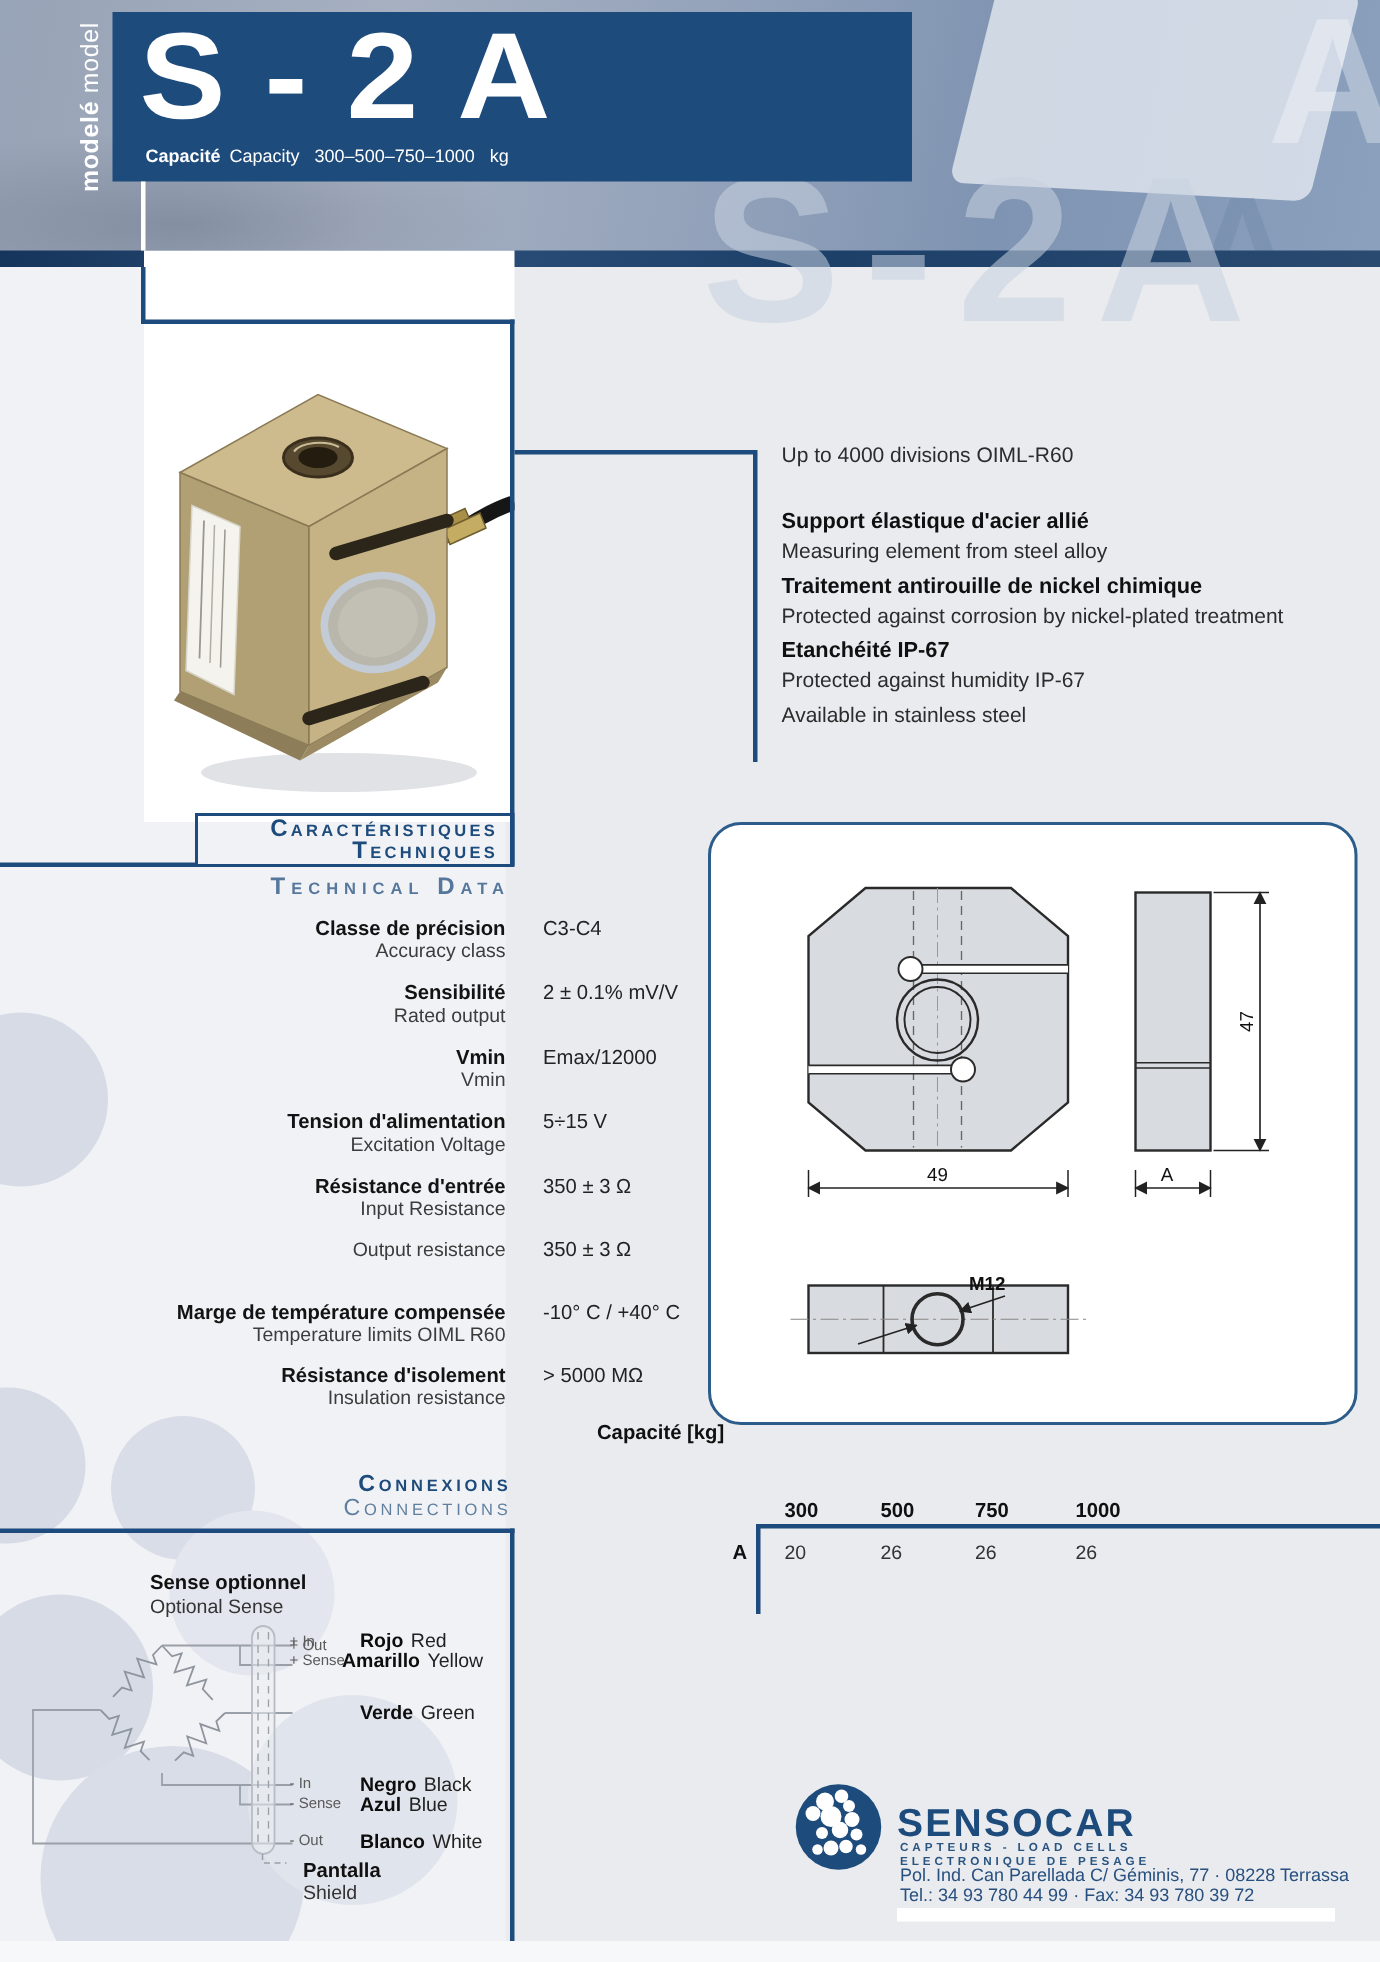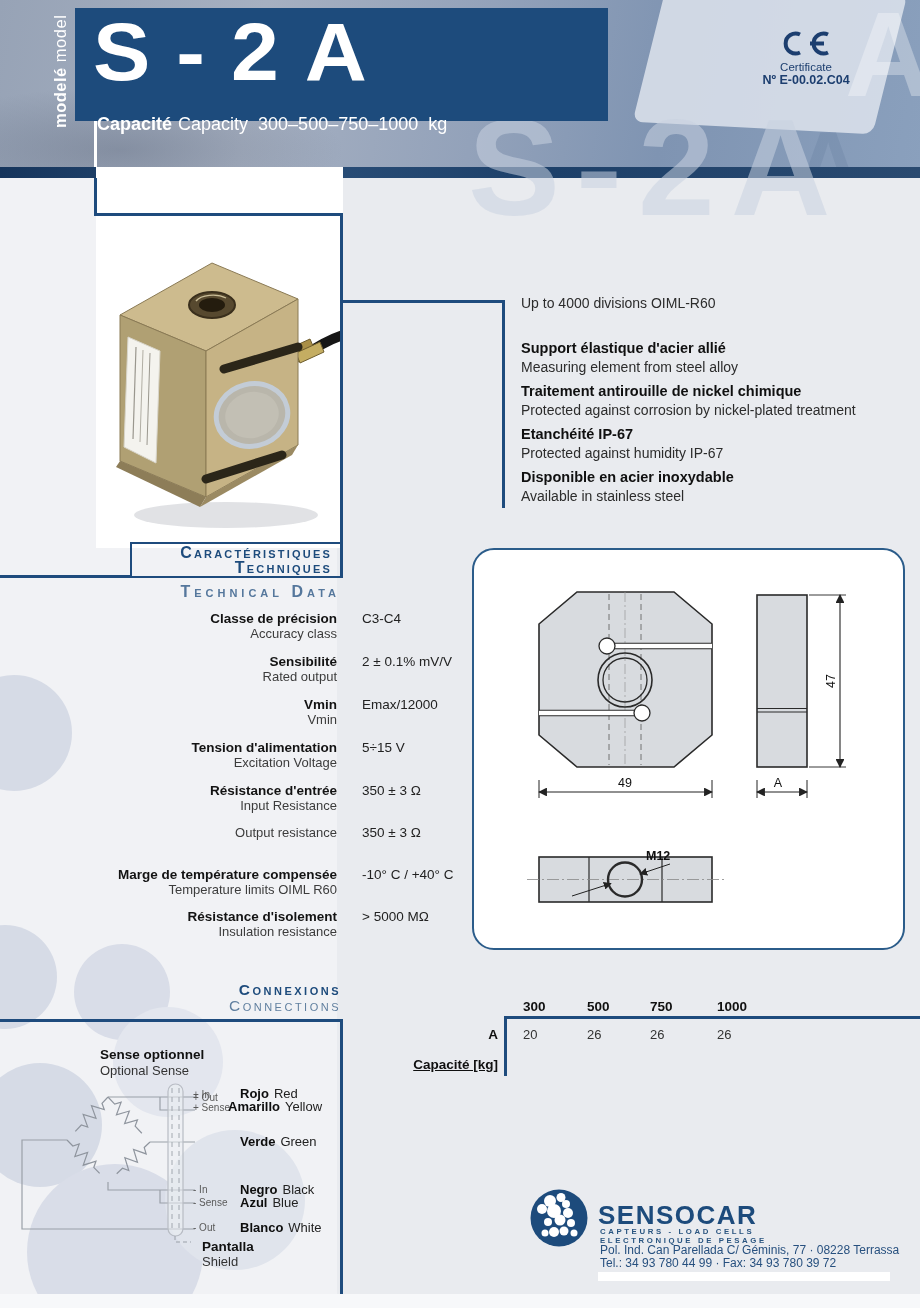--- a/index.html
+++ b/index.html
@@ -16,21 +16,21 @@
   .ghost{font-weight:bold;letter-spacing:6px;line-height:1;}
   .band{left:0;top:167px;width:920px;height:11px;
     background:linear-gradient(90deg,#16355c,#2b4f79 30%,#1d4069 60%,#2a4a70);z-index:4;}
   .watermark{left:468px;top:98px;font-size:138px;font-weight:bold;letter-spacing:16px;
     color:rgba(200,209,224,.55);z-index:5;line-height:1;}
   .model-vert{left:51px;top:0px;height:128px;z-index:7;writing-mode:vertical-rl;
     transform:rotate(180deg);color:#fff;font-size:16.5px;letter-spacing:.5px;}
   .title-box{left:75px;top:8px;width:533px;height:113px;background:#1d4b7c;z-index:7;}
   .model-name{position:absolute;left:18px;top:0px;color:#fff;font-size:86px;font-weight:bold;
     letter-spacing:26px;line-height:1.02;transform:scaleY(.95);}
-  .cap-line{position:absolute;left:22px;top:106px;color:#fff;font-size:18px;white-space:nowrap;}
+  .cap-line{position:absolute;left:22px;top:89px;color:#fff;font-size:12px;white-space:nowrap;}
   .cap-line b{margin-right:6px;}
   .cap-line .sp{margin-right:10px;}
   .ce-block{left:726px;top:30px;width:160px;text-align:center;z-index:7;color:#1c3e6f;}
   .cert1{font-size:11.5px;margin-top:4px;}
   .cert2{font-size:12.5px;font-weight:600;}
   
   .right-bg{left:337px;top:178px;width:583px;height:1117px;background:#e9ebef;z-index:1;}
   .circle{border-radius:50%;z-index:2;}
   .stem-white{left:94px;top:121px;width:3px;height:46px;background:#fff;z-index:8;}
   .navy{background:#1e4b7d;z-index:6;}
@@ -89,29 +89,20 @@
     <b>modelé</b>&nbsp;<span>model</span>
   </div>
 
   <div class="abs title-box">
     <div class="model-name">S-2A</div>
     <div class="cap-line">
       <b>Capacité</b><span class="sp">Capacity</span><span class="sp">300–500–750–1000</span><span>kg</span>
     </div>
   </div>
 
-  <div class="abs ce-block">
-    <svg width="54" height="27" viewBox="0 0 54 27" style="display:block;margin:0 auto;">
-      <path d="M21,4.5 A10,10 0 1 0 21,22.5" fill="none" stroke="#1c3e6f" stroke-width="4"></path>
-      <path d="M49,4.5 A10,10 0 1 0 49,22.5" fill="none" stroke="#1c3e6f" stroke-width="4"></path>
-      <line x1="31" y1="13.5" x2="45" y2="13.5" stroke="#1c3e6f" stroke-width="4"></line>
-    </svg>
-    <div class="cert1">Certificate</div>
-    <div class="cert2">Nº E-00.02.C04</div>
-  </div>
 
   <div class="abs right-bg"></div>
   <div class="abs circle" style="left:-44px;top:675px;width:116px;height:116px;background:#d6dbe6;"></div>
   <div class="abs circle" style="left:-47px;top:925px;width:104px;height:104px;background:#d6dbe6;"></div>
   <div class="abs circle" style="left:74px;top:944px;width:96px;height:96px;background:#d9dde8;"></div>
   <div class="abs circle" style="left:113px;top:1007px;width:110px;height:110px;background:#e3e6ee;"></div>
   <div class="abs circle" style="left:-22px;top:1063px;width:124px;height:124px;background:#d6dbe6;"></div>
   <div class="abs circle" style="left:27px;top:1164px;width:176px;height:176px;background:#d9dde8;"></div>
   <div class="abs circle" style="left:165px;top:1130px;width:140px;height:140px;background:#e0e4ec;"></div>
 
@@ -163,21 +154,20 @@
   </div>
   <div class="abs feat" style="top:381px;">
     <b>Traitement antirouille de nickel chimique</b>
     <span>Protected against corrosion by nickel-plated treatment</span>
   </div>
   <div class="abs feat" style="top:424px;">
     <b>Etanchéité IP-67</b>
     <span>Protected against humidity IP-67</span>
   </div>
   <div class="abs feat" style="top:467px;">
-    <b>Disponible en acier inoxydable</b>
     <span>Available in stainless steel</span>
   </div>
 
   <div class="abs char-box">
     <div>Caractéristiques</div>
     <div>Techniques</div>
   </div>
   <div class="abs navy" style="left:0;top:575px;width:132px;height:3px;"></div>
   <div class="abs techdata">Technical Data</div>
 
@@ -338,21 +328,21 @@
   <div class="abs wcol" style="left:228px;top:1099px;"><b>Amarillo</b><span>Yellow</span></div>
   <div class="abs wcol" style="left:240px;top:1134px;"><b>Verde</b><span>Green</span></div>
   <div class="abs wcol" style="left:240px;top:1182px;"><b>Negro</b><span>Black</span></div>
   <div class="abs wcol" style="left:240px;top:1195px;"><b>Azul</b><span>Blue</span></div>
   <div class="abs wcol" style="left:240px;top:1220px;"><b>Blanco</b><span>White</span></div>
   <div class="abs shieldlbl" style="left:191px;top:1239px;">
     <b>Pantalla</b>
     <span>Shield</span>
   </div>
 
-  <div class="abs caphdr" style="left:398px;top:1057px;width:100px;text-align:right;text-decoration:underline;">Capacité [kg]</div>
+  <div class="abs caphdr" style="left:398px;top:947px;width:100px;">Capacité [kg]</div>
   <div class="abs caphdr" style="left:523px;top:999px;">300</div>
   <div class="abs caphdr" style="left:587px;top:999px;">500</div>
   <div class="abs caphdr" style="left:650px;top:999px;">750</div>
   <div class="abs caphdr" style="left:717px;top:999px;">1000</div>
   <div class="abs navy" style="left:504px;top:1016px;width:416px;height:3px;"></div>
   <div class="abs navy" style="left:504px;top:1016px;width:3px;height:60px;"></div>
   <div class="abs caphdr" style="left:398px;top:1027px;width:100px;text-align:right;">A</div>
   <div class="abs capval" style="left:523px;top:1027px;">20</div>
   <div class="abs capval" style="left:587px;top:1027px;">26</div>
   <div class="abs capval" style="left:650px;top:1027px;">26</div>

